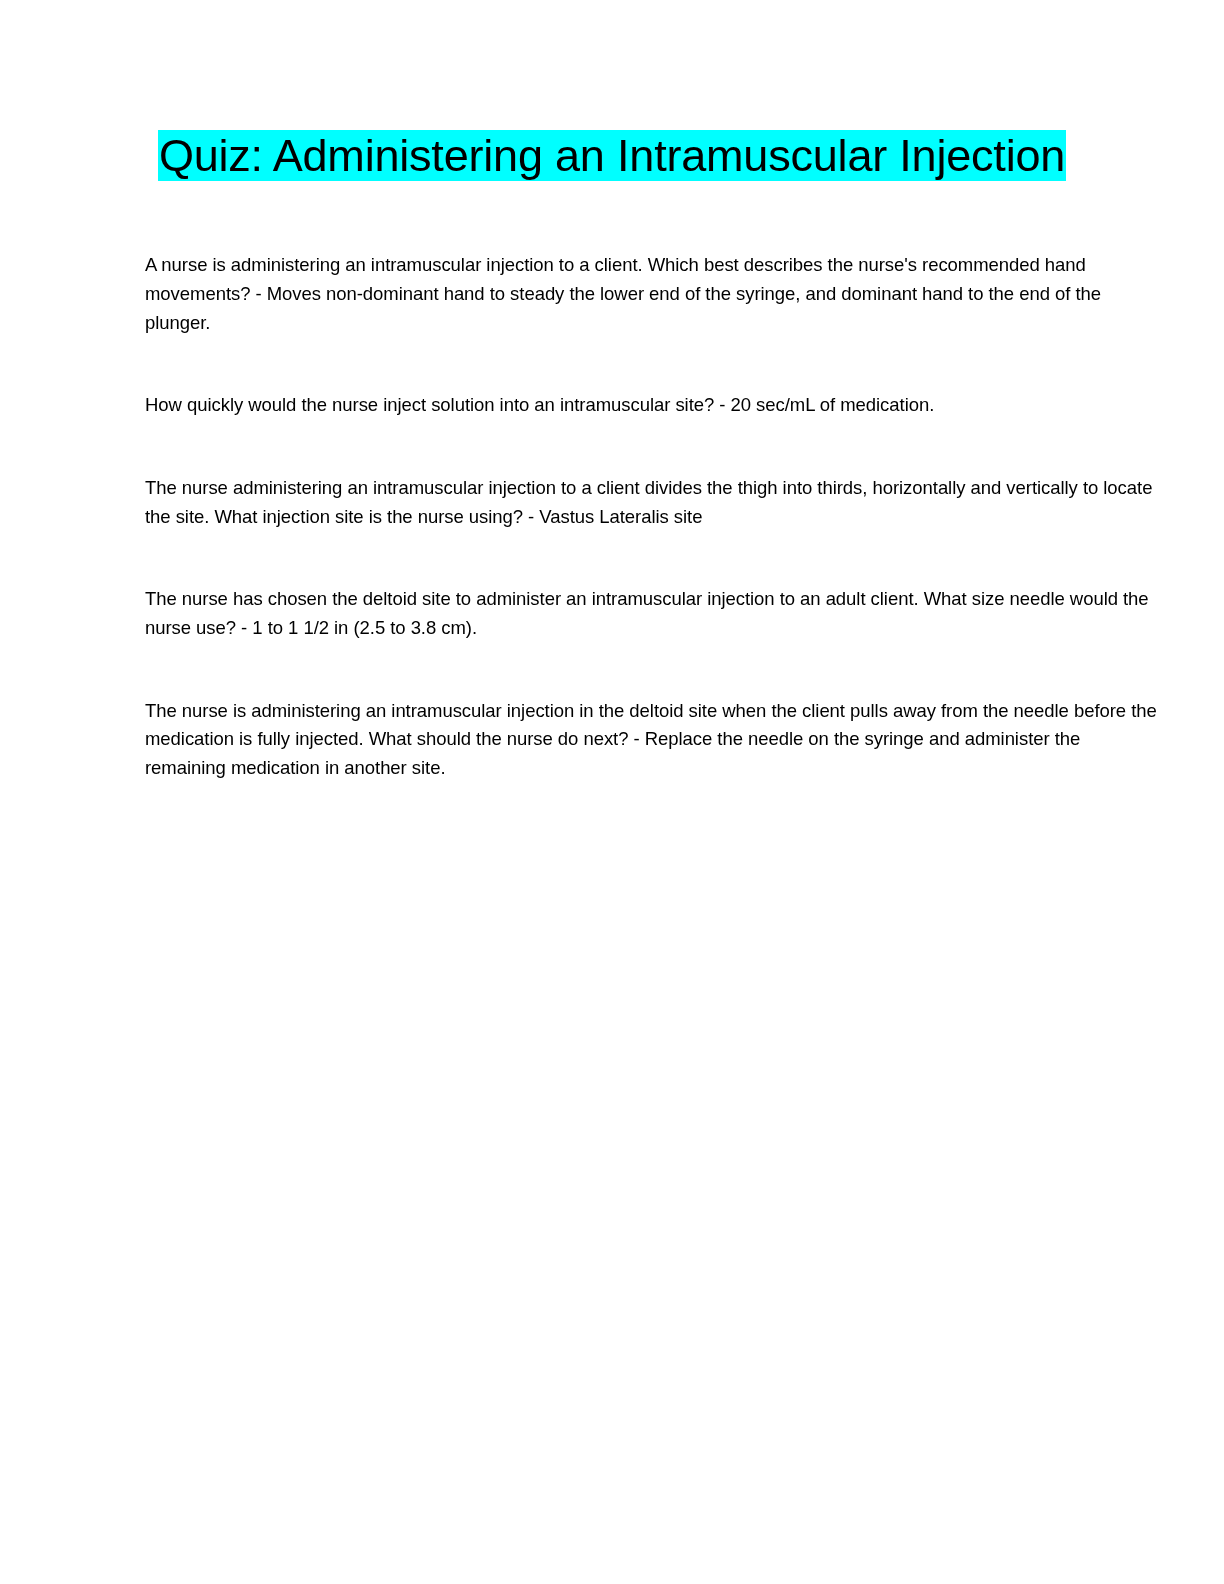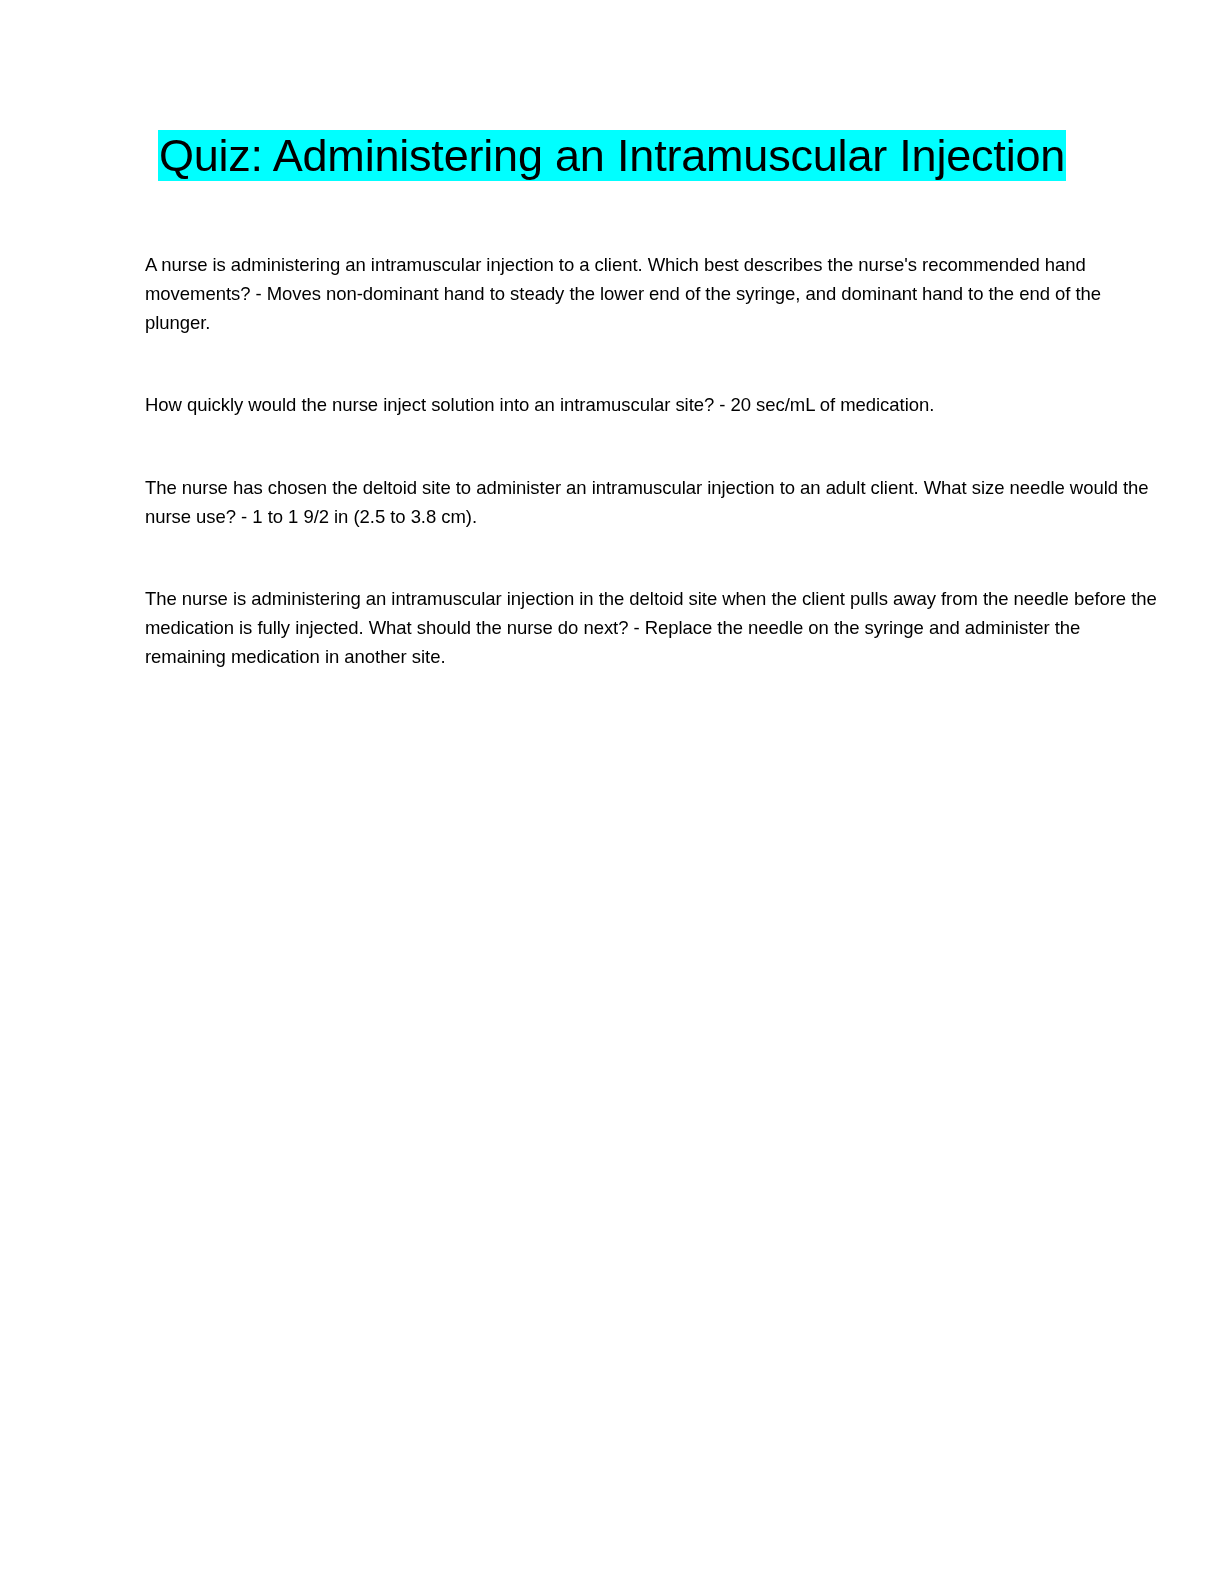--- a/index.html
+++ b/index.html
@@ -61,17 +61,18 @@
 
 <div class="page">
 
   <div class="title-block">
     <h1 class="doc-title"><span class="hl">Quiz: Administering an Intramuscular Injection</span></h1>
   </div>
 
   <div class="body-block">
     <p class="qa">A nurse is administering an intramuscular injection to a client. Which best describes the nurse's recommended hand movements? - Moves non-dominant hand to steady the lower end of the syringe, and dominant hand to the end of the plunger.</p>
     <p class="qa">How quickly would the nurse inject solution into an intramuscular site? - 20 sec/mL of medication.</p>
-    <p class="qa">The nurse has chosen the deltoid site to administer an intramuscular injection to an adult client. What size needle would the nurse use? - 1 to 1 9/2 in (2.5 to 3.8 cm).</p>
+    <p class="qa">The nurse administering an intramuscular injection to a client divides the thigh into thirds, horizontally and vertically to locate the site. What injection site is the nurse using? - Vastus Lateralis site</p>
+    <p class="qa">The nurse has chosen the deltoid site to administer an intramuscular injection to an adult client. What size needle would the nurse use? - 1 to 1 1/2 in (2.5 to 3.8 cm).</p>
     <p class="qa">The nurse is administering an intramuscular injection in the deltoid site when the client pulls away from the needle before the medication is fully injected. What should the nurse do next? - Replace the needle on the syringe and administer the remaining medication in another site.</p>
   </div>
 
 </div>
 
 </body></html>

